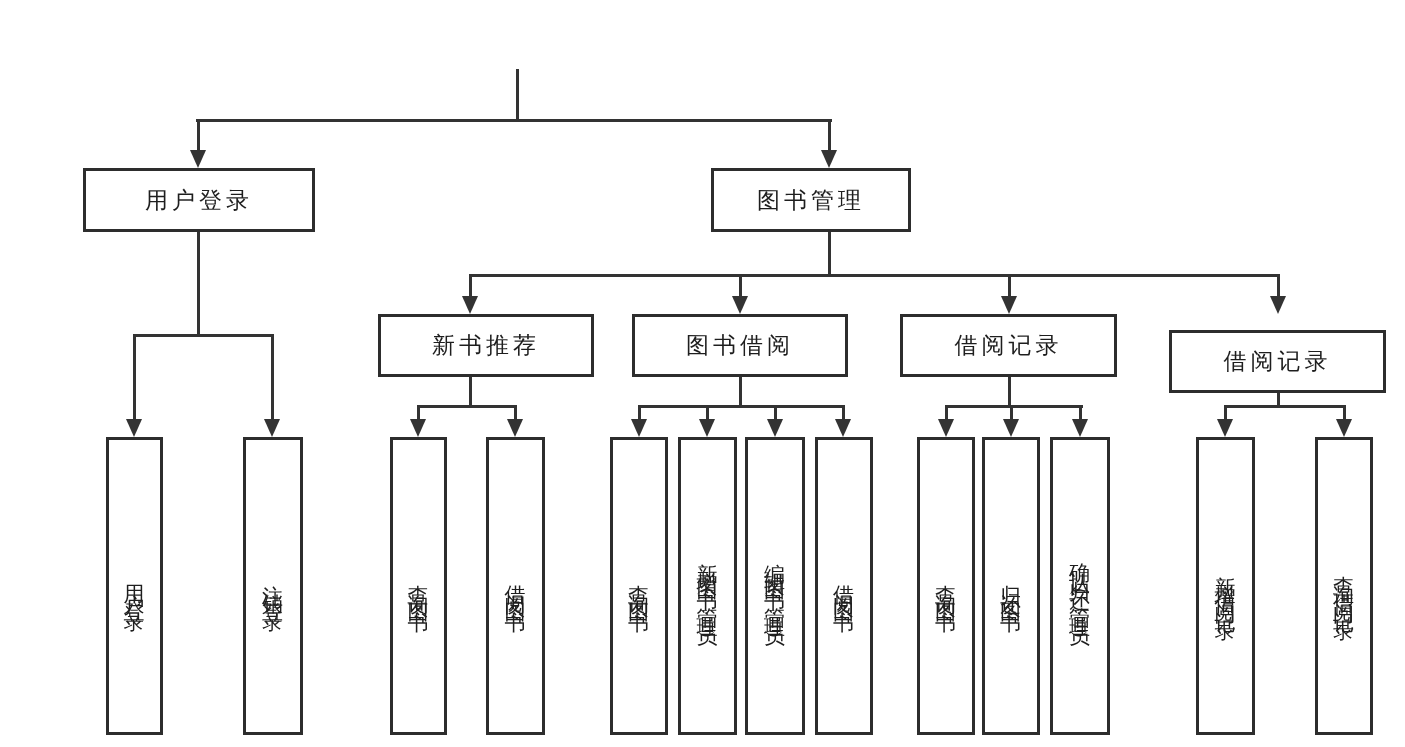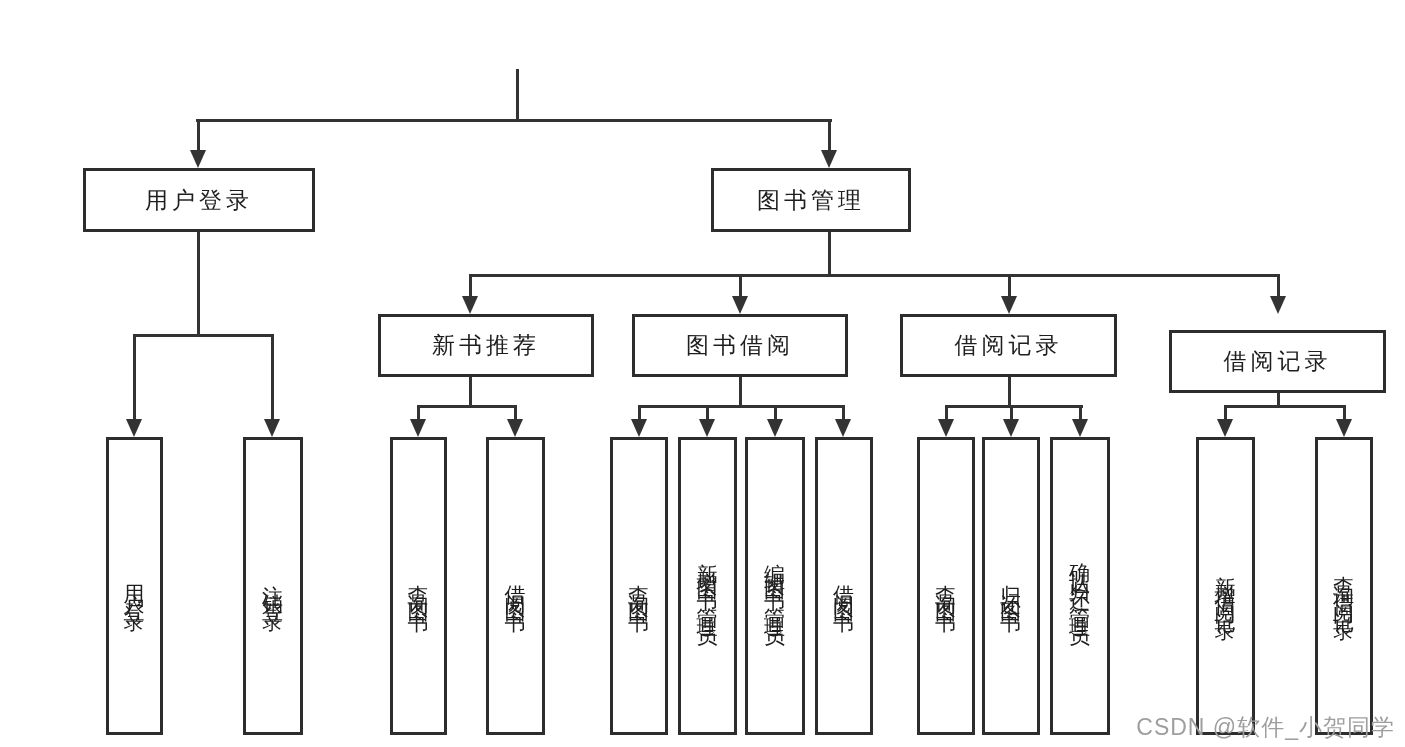--- a/index.html
+++ b/index.html
@@ -121,15 +121,14 @@
   <div class="box leaf" style="left:745px;top:437px;width:60px;height:298px;">编辑图书（管理员）</div>
   <div class="box leaf" style="left:815px;top:437px;width:58px;height:298px;">借阅图书</div>
 
   <div class="box leaf" style="left:917px;top:437px;width:58px;height:298px;">查询图书</div>
   <div class="box leaf" style="left:982px;top:437px;width:58px;height:298px;">归还图书</div>
   <div class="box leaf" style="left:1050px;top:437px;width:60px;height:298px;">确认归还（管理员）</div>
 
   <div class="box leaf" style="left:1196px;top:437px;width:59px;height:298px;">新增借阅记录</div>
   <div class="box leaf" style="left:1315px;top:437px;width:58px;height:298px;">查询借阅记录</div>
 
-  <div class="watermark">CSDN @软件_小贺同学</div>
 
 </div>
 
 </body></html>

